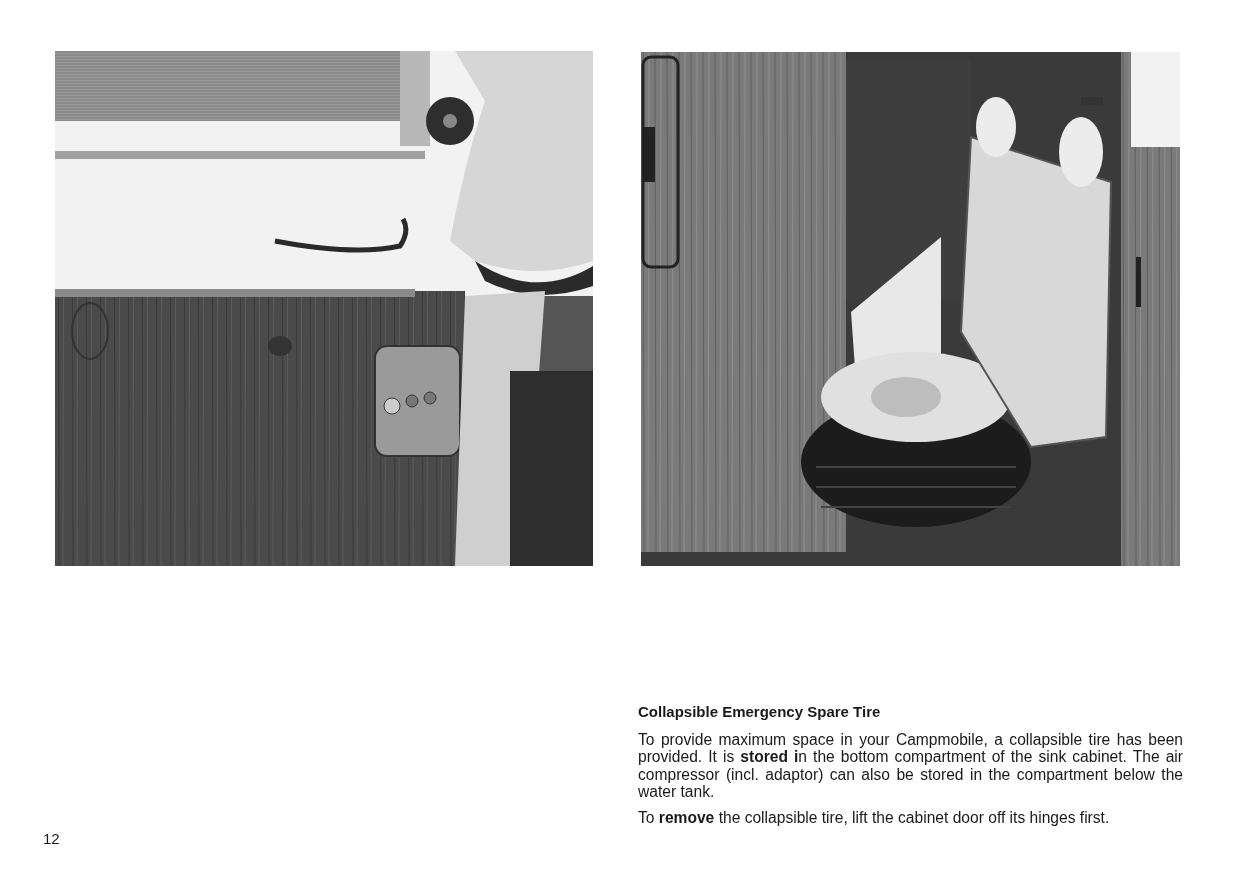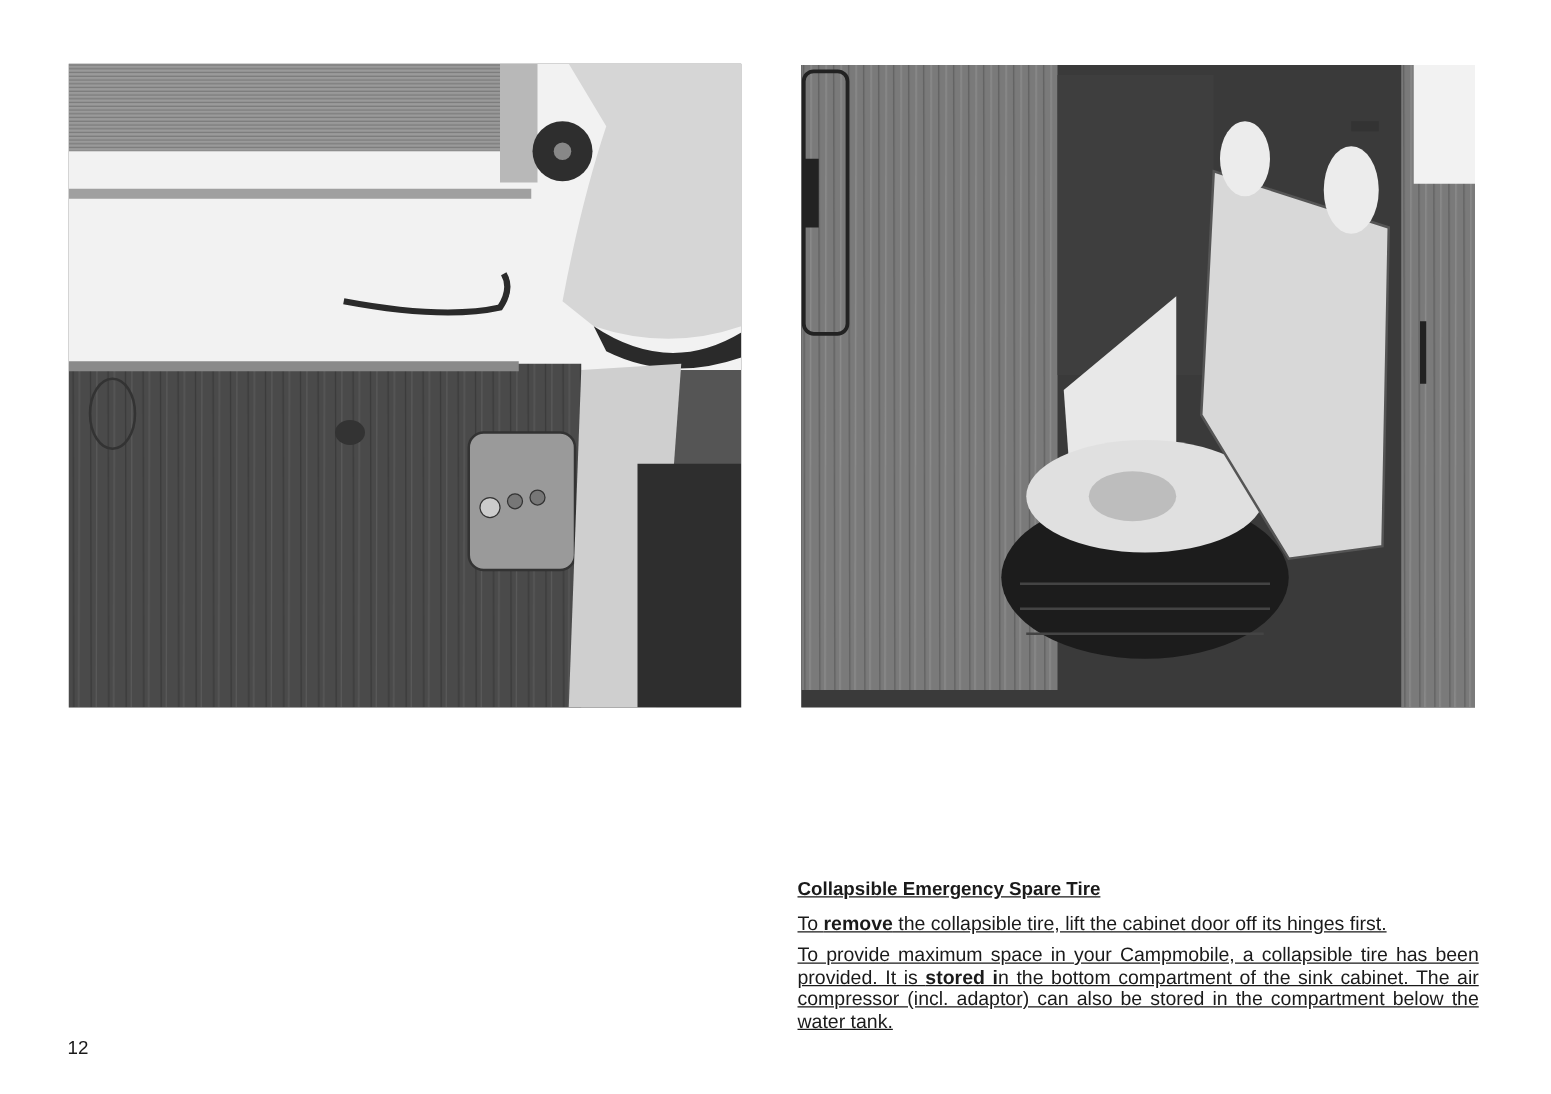--- a/index.html
+++ b/index.html
@@ -4,29 +4,29 @@
 <style>
   html, body { margin: 0; padding: 0; background: #ffffff; }
   body { width: 1241px; height: 875px; position: relative; overflow: hidden;
          font-family: "Liberation Sans", "DejaVu Sans", sans-serif; color: #1a1a1a; }
 
   .photo { position: absolute; overflow: hidden; background: #555; }
   #photo-left  { left: 55px;  top: 51px; width: 538px; height: 515px; }
   #photo-right { left: 641px; top: 52px; width: 539px; height: 514px; }
   .photo svg { display: block; width: 100%; height: 100%; }
 
-  .text-block { position: absolute; font-size: 15.6px; line-height: 17.5px; text-align: justify; text-decoration: underline; }
+  .text-block { position: absolute; font-size: 15.6px; line-height: 17.5px; text-align: justify; }
   .heading { font-weight: bold; font-size: 15px; margin: 0 0 10px 0; }
   .para { margin: 0 0 8px 0; }
   .para b { font-weight: bold; }
 
   #left-text  { left: 53px;  top: 744px; width: 544px; }
   #right-text { left: 638px; top: 703px; width: 545px; }
 
-  #page-number { position: absolute; left: 54px; top: 830px; font-size: 15px; }
+  #page-number { position: absolute; left: 43px; top: 830px; font-size: 15px; }
 </style>
 </head>
 <body>
 
 <div id="photo-left" class="photo" title="Interior view of sliding door: window with knob, curtain, woodgrain panel and silent door latch">
   <svg viewBox="0 0 538 515" preserveAspectRatio="none">
     <defs>
       <pattern id="wood" width="14" height="515" patternUnits="userSpaceOnUse">
         <rect width="14" height="515" fill="#4a4a4a"></rect>
         <line x1="3" y1="0" x2="4" y2="515" stroke="#3a3a3a" stroke-width="1"></line>
@@ -103,18 +103,18 @@
 </div>
 
 <div id="left-text" class="text-block">
 </div>
 
 <div id="page-number">12</div>
 
 <div id="right-text" class="text-block">
   <div class="heading">Collapsible Emergency Spare Tire</div>
   <p class="para">
-    <span>To </span><b>remove</b><span> the collapsible tire, lift the cabinet door off its hinges first.</span>
+    <span>To provide maximum space in your Campmobile, a collapsible tire has been provided. It is </span><b>stored i</b><span>n the bottom compartment of the sink cabinet. The air compressor (incl. adaptor) can also be stored in the compartment below the water tank.</span>
   </p>
   <p class="para">
-    <span>To provide maximum space in your Campmobile, a collapsible tire has been provided. It is </span><b>stored i</b><span>n the bottom compartment of the sink cabinet. The air compressor (incl. adaptor) can also be stored in the compartment below the water tank.</span>
+    <span>To </span><b>remove</b><span> the collapsible tire, lift the cabinet door off its hinges first.</span>
   </p>
 </div>
 
 </body></html>

